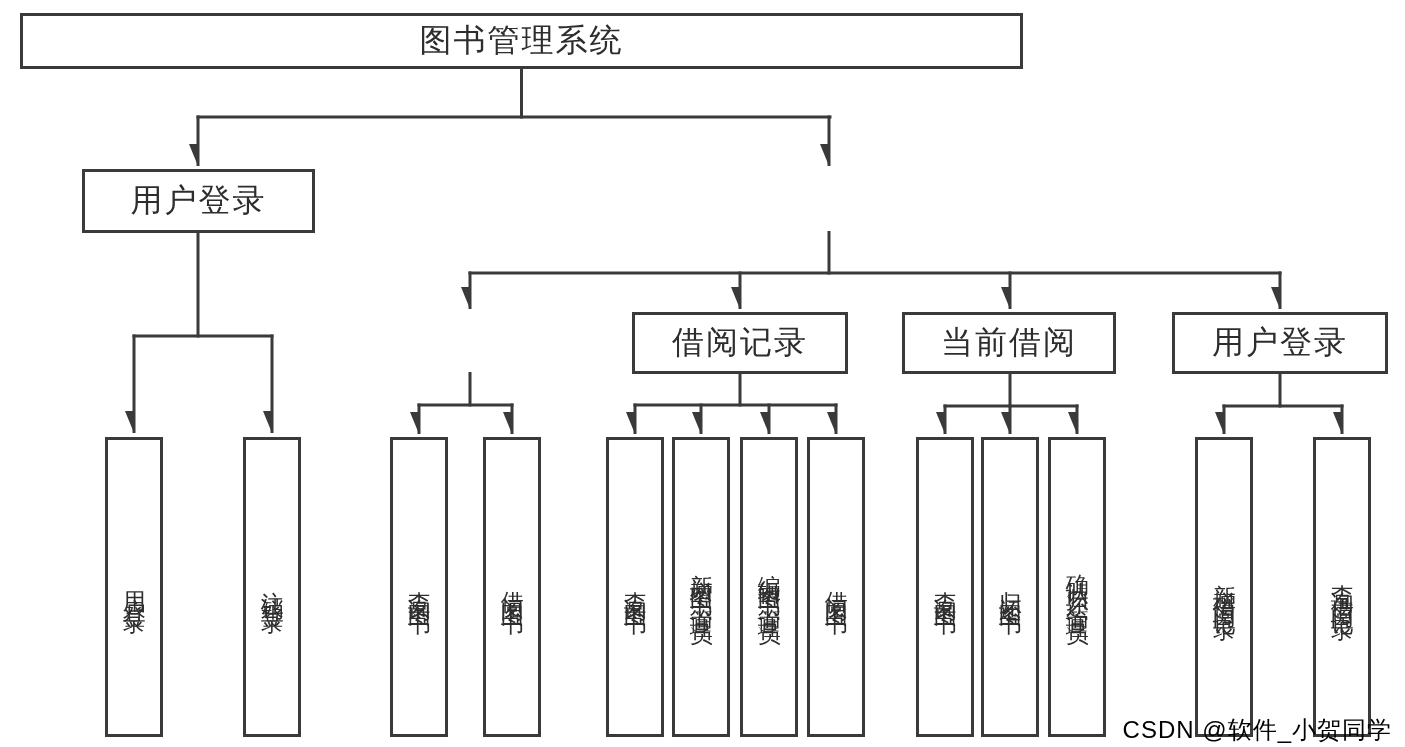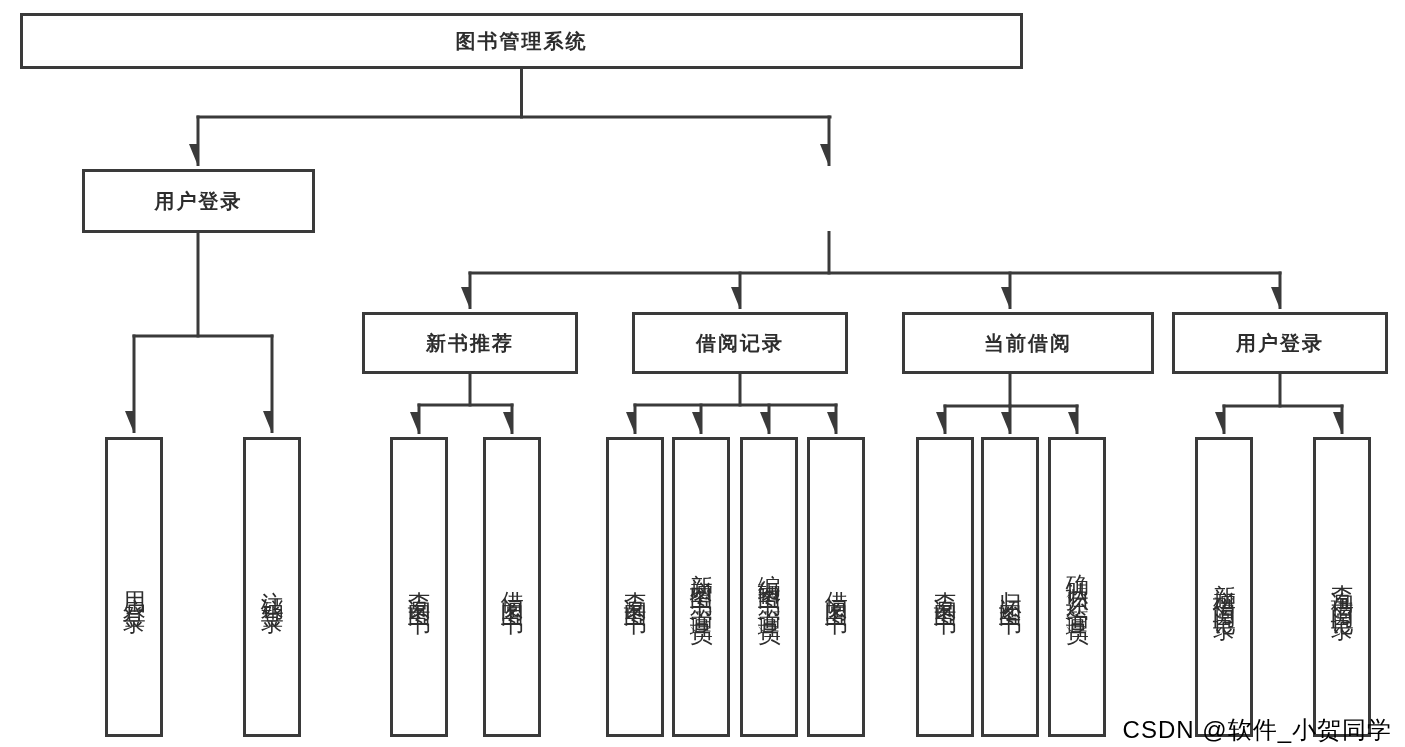--- a/index.html
+++ b/index.html
@@ -6,21 +6,21 @@
   .stage{
     position:relative;width:1405px;height:747px;background:#ffffff;
     font-family:"Liberation Sans","DejaVu Sans",sans-serif;color:#2d2d2d;overflow:hidden;
   }
   svg.connectors{position:absolute;left:0;top:0;width:1405px;height:747px;z-index:1;}
   .node{
     position:absolute;box-sizing:border-box;background:#ffffff;
     border:3px solid #3a3a3a;display:flex;align-items:center;justify-content:center;
     z-index:2;
   }
-  .hnode .label{font-size:20px;letter-spacing:2px;white-space:nowrap;font-weight:bold;}
+  .hnode .label{font-size:32px;letter-spacing:2px;white-space:nowrap;}
   .vnode .label{
     writing-mode:vertical-rl;text-orientation:mixed;
     font-size:23px;letter-spacing:7px;line-height:1.1;white-space:nowrap;
   }
   .watermark{
     position:absolute;top:714px;right:13px;z-index:3;
     font-size:24px;letter-spacing:1px;color:#000000;white-space:nowrap;
   }
 </style>
 </head>
@@ -86,27 +86,24 @@
   </svg>
 
   <div class="node hnode" style="left:20px;top:13px;width:1003px;height:56px">
     <span class="label">图书管理系统</span>
   </div>
 
   <div class="node hnode" style="left:82px;top:169px;width:233px;height:64px">
     <span class="label">用户登录</span>
   </div>
 
-  <div class="node hnode" style="left:362px;top:312px;width:216px;height:62px">
-    <span class="label">新书推荐</span>
-  </div>
   <div class="node hnode" style="left:632px;top:312px;width:216px;height:62px">
     <span class="label">借阅记录</span>
   </div>
-  <div class="node hnode" style="left:902px;top:312px;width:252px;height:62px">
+  <div class="node hnode" style="left:902px;top:312px;width:214px;height:62px">
     <span class="label">当前借阅</span>
   </div>
   <div class="node hnode" style="left:1172px;top:312px;width:216px;height:62px">
     <span class="label">用户登录</span>
   </div>
 
   <div class="node vnode" style="left:105px;top:437px;width:58px;height:300px">
     <span class="label">用户登录</span>
   </div>
   <div class="node vnode" style="left:243px;top:437px;width:58px;height:300px">

